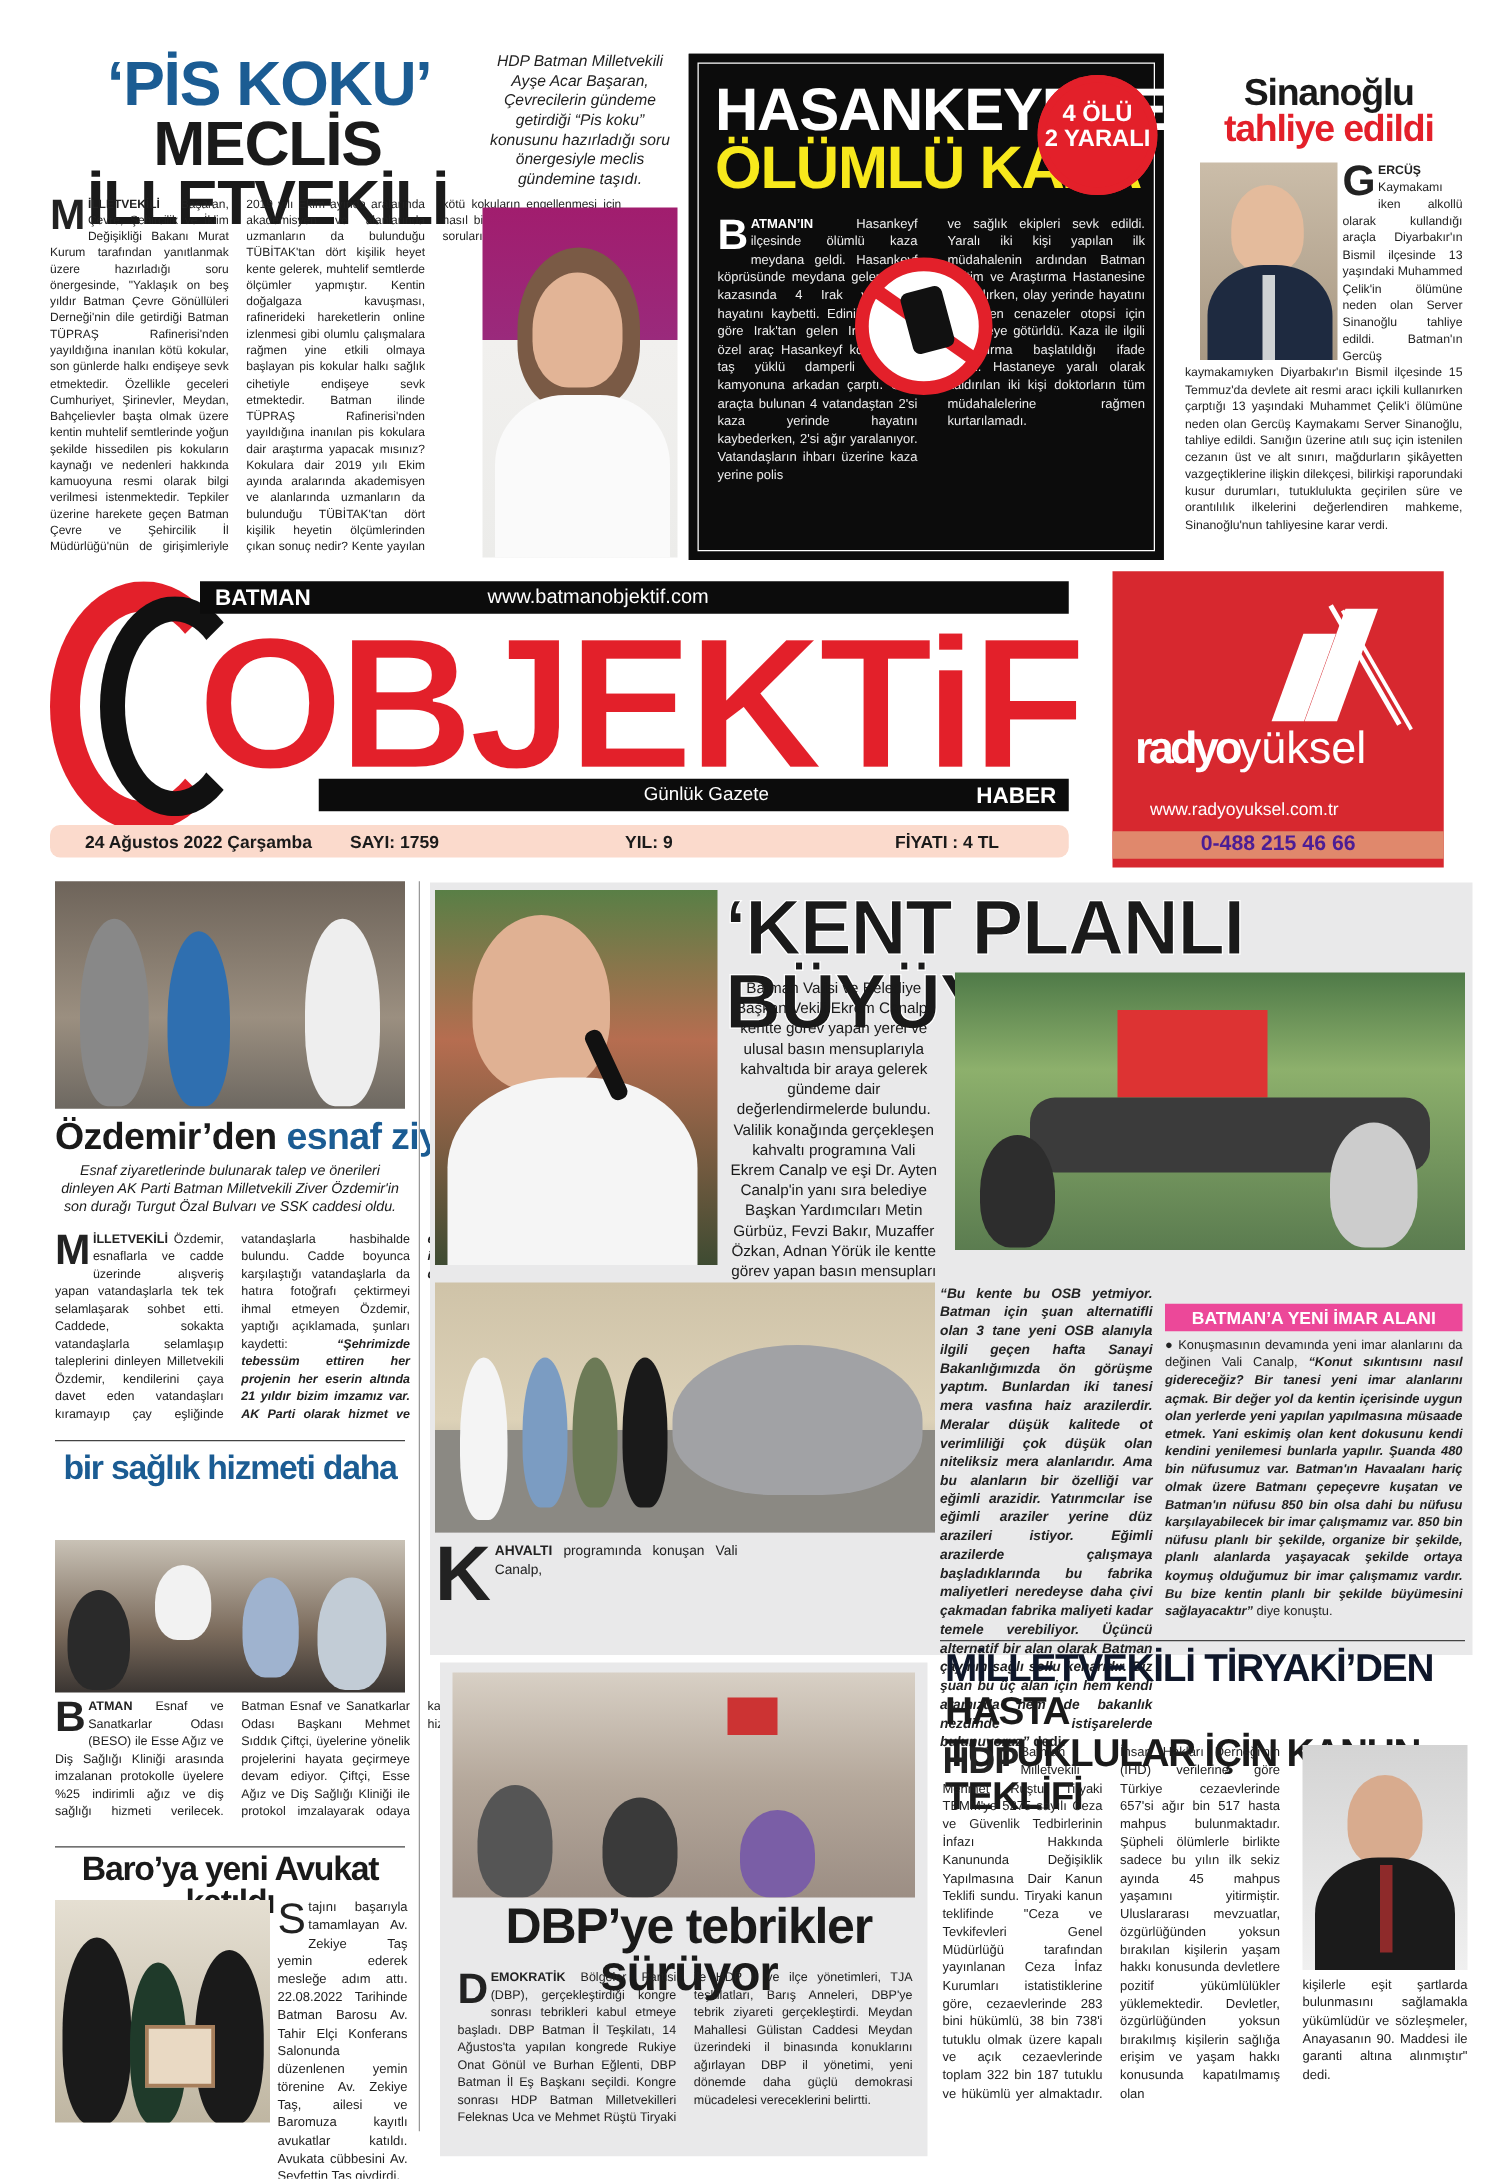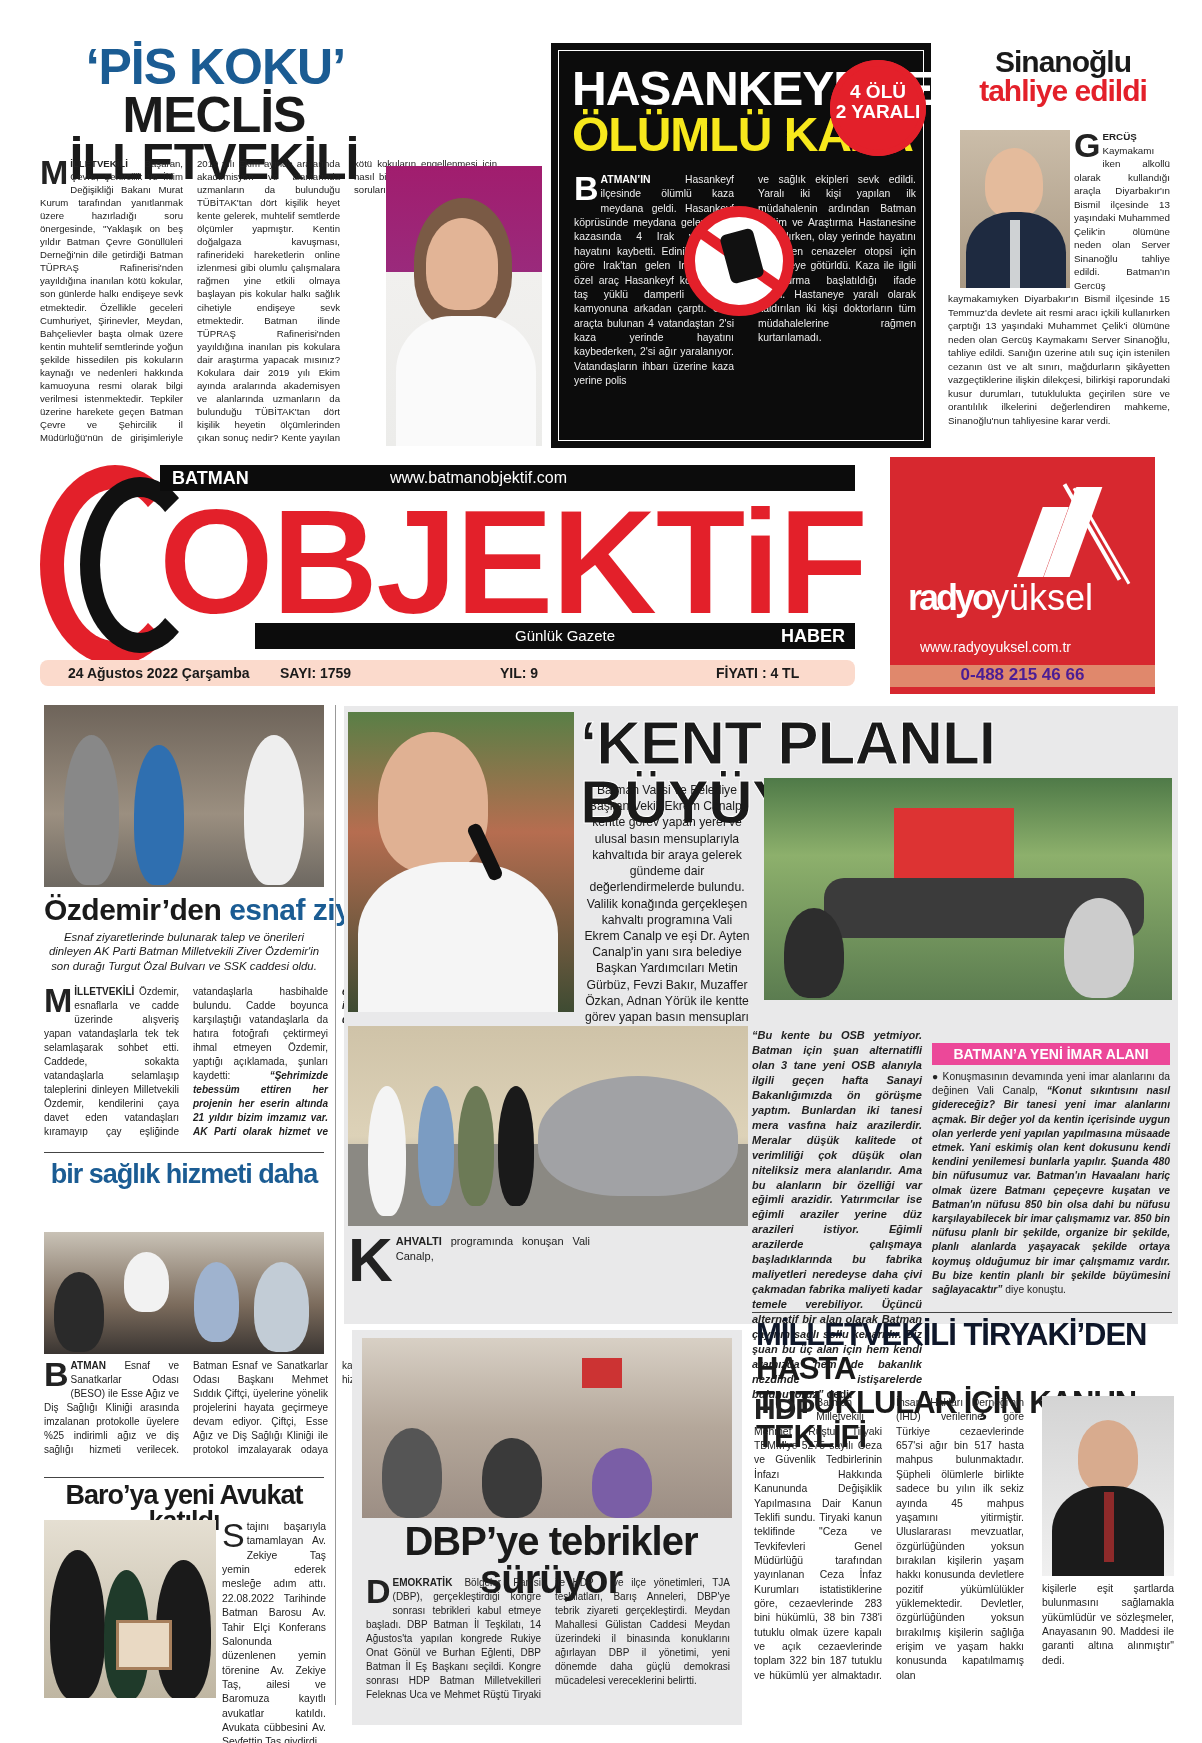--- a/index.html
+++ b/index.html
@@ -18,20 +18,21 @@
 </style>
 </head>
 <body>
 
 <div class="abs" style="left:40px;top:40px;width:505px;height:410px;">
   <div class="abs hl cond" style="left:4px;top:4px;width:340px;text-align:center;font-size:50px;">
     <span style="color:#1b5c93;">‘PİS KOKU’</span>
     <span>MECLİS</span><br>
     <span>İLLETVEKİLİ</span>
   </div>
+  <div class="abs" style="left:346px;top:2px;width:156px;font-size:12.5px;font-style:italic;line-height:1.25;text-align:center;color:#222;">HDP Batman Milletvekili Ayşe Acar Başaran, Çevrecilerin gündeme getirdiği “Pis koku” konusunu hazırladığı soru önergesiyle meclis gündemine taşıdı.</div>
   <div class="abs body cols2" style="left:0;top:117px;width:300px;height:290px;font-size:9.6px;line-height:1.36;">
     <span class="drop">M</span><span class="lead">İLLETVEKİLİ</span>
     <span>Başaran, Çevre, Şehircilik ve İklim Değişikliği Bakanı Murat Kurum tarafından yanıtlanmak üzere hazırladığı soru önergesinde, "Yaklaşık on beş yıldır Batman Çevre Gönüllüleri Derneği'nin dile getirdiği Batman TÜPRAŞ Rafinerisi'nden yayıldığına inanılan kötü kokular, son günlerde halkı endişeye sevk etmektedir. Özellikle geceleri Cumhuriyet, Şirinevler, Meydan, Bahçelievler başta olmak üzere kentin muhtelif semtlerinde yoğun şekilde hissedilen pis kokuların kaynağı ve nedenleri hakkında kamuoyuna resmi olarak bilgi verilmesi istenmektedir. Tepkiler üzerine harekete geçen Batman Çevre ve Şehircilik İl Müdürlüğü'nün de girişimleriyle 2019 yılı Ekim ayında aralarında akademisyen ve alanlarında uzmanların da bulunduğu TÜBİTAK'tan dört kişilik heyet kente gelerek, muhtelif semtlerde ölçümler yapmıştır. Kentin doğalgaza kavuşması, rafinerideki hareketlerin online izlenmesi gibi olumlu çalışmalara rağmen yine etkili olmaya başlayan pis kokular halkı sağlık cihetiyle endişeye sevk etmektedir. Batman ilinde TÜPRAŞ Rafinerisi'nden yayıldığına inanılan pis kokulara dair araştırma yapacak mısınız? Kokulara dair 2019 yılı Ekim ayında aralarında akademisyen ve alanlarında uzmanların da bulunduğu TÜBİTAK'tan dört kişilik heyetin ölçümlerinden çıkan sonuç nedir? Kente yayılan kötü kokuların engellenmesi için nasıl bir çalışma yapacaksınız?" sorularını sordu.</span>
   </div>
   <div class="photo" style="left:346px;top:126px;width:156px;height:280px;background:linear-gradient(180deg,#a11d6e 0,#9a2a7c 38%,#f1f0ee 38%,#ececea 100%);">
     <div class="person" style="left:28px;top:32px;width:98px;height:130px;background:#7a5a45;"></div>
     <div class="person" style="left:40px;top:52px;width:72px;height:92px;background:#e2b496;"></div>
     <div class="person" style="left:10px;top:150px;width:140px;height:140px;background:#fafafa;border-radius:40% 40% 0 0;"></div>
   </div>
 </div>
@@ -52,21 +53,21 @@
   <div class="abs body" style="left:204px;top:127px;width:158px;color:#eee;font-size:10.4px;line-height:1.38;">
     <span>ve sağlık ekipleri sevk edildi. Yaralı iki kişi yapılan ilk müdahalenin ardından Batman Eğitim ve Araştırma Hastanesine kaldırılırken, olay yerinde hayatını kaybeden cenazeler otopsi için hastaneye götürldü. Kaza ile ilgili soruşturma başlatıldığı ifade edildi. Hastaneye yaralı olarak kaldırılan iki kişi doktorların tüm müdahalelerine rağmen kurtarılamadı.</span>
   </div>
   <div class="abs" style="left:130px;top:160px;width:110px;height:110px;border-radius:50%;border:11px solid #e3202a;background:#fff;">
     <div style="position:absolute;left:-6px;top:38px;width:104px;height:11px;background:#e3202a;transform:rotate(35deg);"></div>
     <div style="position:absolute;left:30px;top:14px;width:34px;height:50px;background:#111;transform:rotate(-15deg);border-radius:6px;"></div>
   </div>
 </div>
 
 <div class="abs" style="left:948px;top:40px;width:230px;height:410px;">
-  <div class="abs hl" style="left:0;top:8px;width:230px;text-align:center;font-size:30px;">
+  <div class="abs hl" style="left:0;top:21px;width:230px;text-align:center;font-size:30px;">
     <div>Sinanoğlu</div>
     <div style="color:#e3202a;">tahliye edildi</div>
   </div>
   <div class="photo" style="left:12px;top:90px;width:110px;height:158px;background:linear-gradient(180deg,#cbbda9,#a89883);">
     <div class="person" style="left:25px;top:18px;width:58px;height:70px;background:#e4bb9c;"></div>
     <div class="person" style="left:6px;top:82px;width:100px;height:90px;background:#1e2a40;border-radius:45% 45% 0 0;"></div>
     <div style="position:absolute;left:50px;top:90px;width:10px;height:70px;background:#cfd2d4;"></div>
   </div>
   <div class="abs body" style="left:0;top:90px;width:222px;font-size:9.8px;line-height:1.38;">
     <div style="float:left;width:126px;height:162px;"></div>

